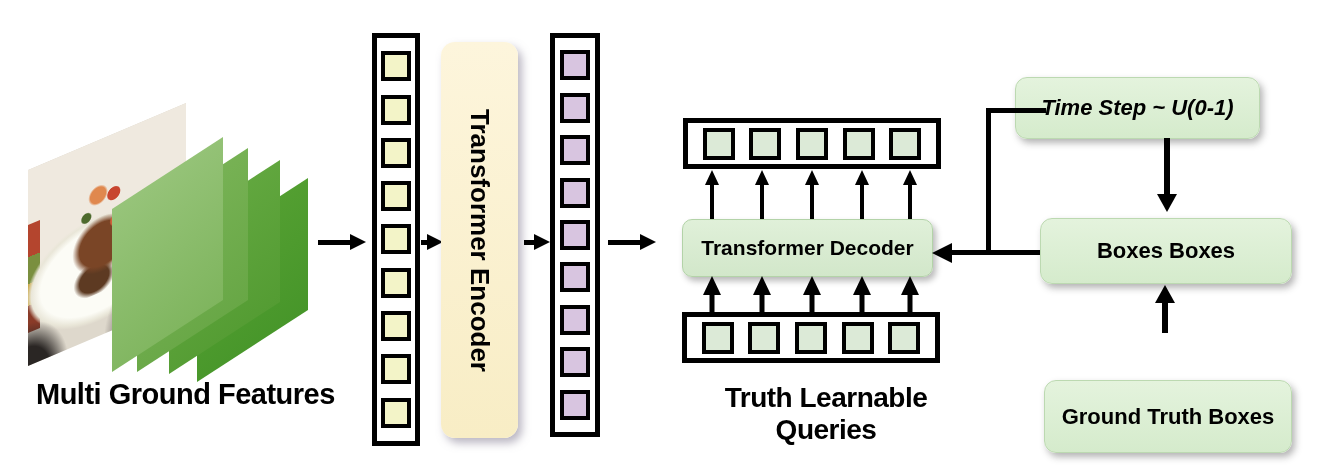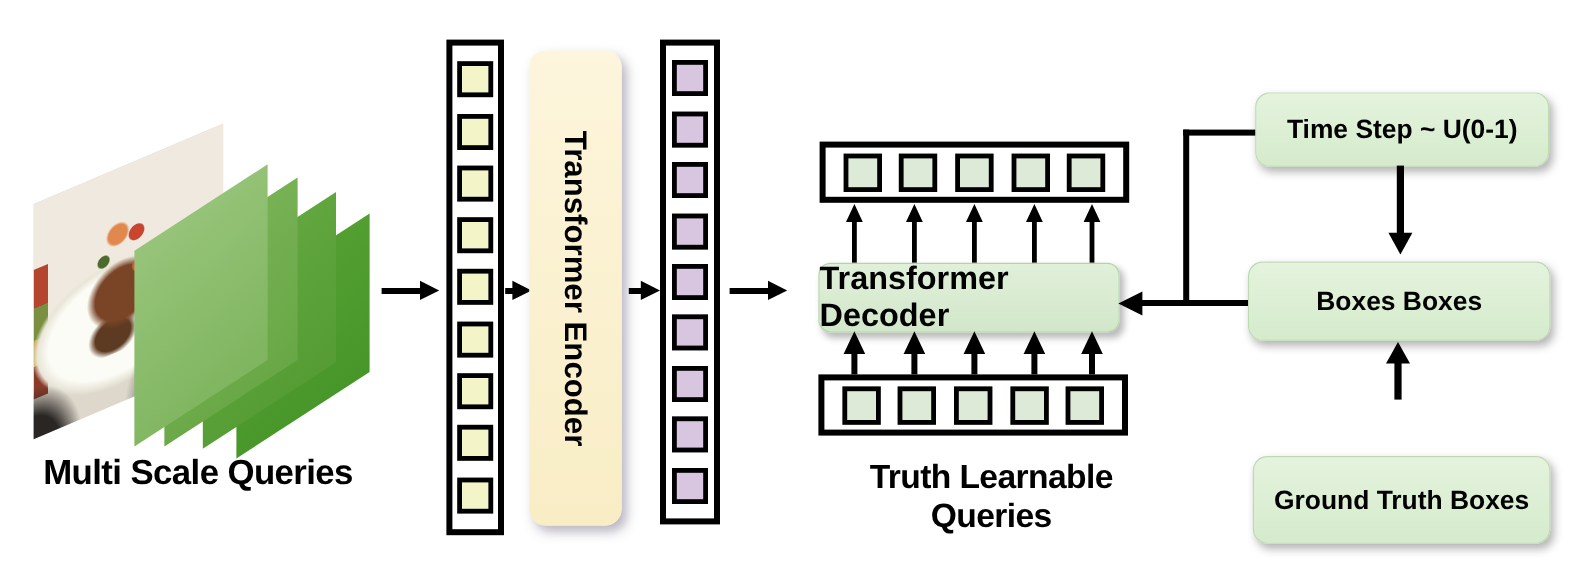--- a/index.html
+++ b/index.html
@@ -48,21 +48,21 @@
            display:flex;align-items:center;justify-content:center;}
   .encoder span{writing-mode:vertical-rl;font-weight:bold;font-size:26px;white-space:nowrap;}
 
   
   .slot-row{position:absolute;background:#fff;border:5px solid #000;box-sizing:border-box;
             display:flex;flex-direction:row;align-items:center;justify-content:space-evenly;}
   .sq32{width:32px;height:32px;border:4px solid #000;box-sizing:border-box;}
   .decoder{position:absolute;left:682px;top:219px;width:249px;height:56px;border-radius:10px;
            background:linear-gradient(180deg,#e0f0d9,#d2e7ca);border:1px solid #b3d3a8;
            box-shadow:3px 4px 6px rgba(0,0,0,.28);
-           display:flex;align-items:center;justify-content:center;font-weight:bold;font-size:27px;}
+           display:flex;align-items:center;justify-content:center;font-weight:bold;font-size:21px;}
   .queries-label{position:absolute;left:676px;top:382px;width:300px;text-align:center;
            font-weight:bold;font-size:28px;letter-spacing:-.5px;}
 
   
   .gbox{position:absolute;border-radius:12px;background:linear-gradient(180deg,#e4f3dd,#d5ebcc);
         border:1px solid #bcd9b1;box-shadow:3px 4px 7px rgba(40,40,40,.35);
         display:flex;align-items:center;justify-content:center;font-weight:bold;font-size:22px;}
 
   
   .hline,.vline{position:absolute;background:#000;}
@@ -96,21 +96,21 @@
     <div class="food"></div>
     <div class="shade-br"></div>
     <div class="shade-bl"></div>
   </div>
   <div id="sheets">
       <div class="sheet" style="left: 112px; top: 209px; height: 163px; z-index: 5; background: linear-gradient(165deg, rgb(151, 196, 122), rgb(127, 181, 94));"></div>
       <div class="sheet" style="left: 137px; top: 220px; height: 152px; z-index: 4; background: linear-gradient(165deg, rgb(121, 179, 86), rgb(104, 167, 70));"></div>
       <div class="sheet" style="left: 169px; top: 232px; height: 142px; z-index: 3; background: linear-gradient(165deg, rgb(99, 168, 64), rgb(84, 156, 51));"></div>
       <div class="sheet" style="left: 197px; top: 250px; height: 132px; z-index: 2; background: linear-gradient(165deg, rgb(85, 160, 50), rgb(71, 150, 42));"></div>
     </div>
-  <div class="big-label" style="left:36px;top:378px;">Multi Scale Queries</div>
+  <div class="big-label" style="left:36px;top:378px;">Multi Ground Features</div>
 
   <div>
     <div class="harrow-shaft" style="left:318px;top:240px;width:34px;"></div>
     <div class="head-right" style="left:350px;top:234px;"></div>
   </div>
 
   <div id="enc-col" class="tok-col" style="left:372px;top:33px;width:48px;height:413px;">
       <div class="sq30" style="background: rgb(243, 244, 200);"></div>
       <div class="sq30" style="background: rgb(243, 244, 200);"></div>
       <div class="sq30" style="background: rgb(243, 244, 200);"></div>
@@ -209,21 +209,21 @@
     </div>
   <div id="qry-row" class="slot-row" style="left:682px;top:312px;width:258px;height:51px;">
       <div class="sq32" style="background: rgb(220, 234, 215);"></div>
       <div class="sq32" style="background: rgb(220, 234, 215);"></div>
       <div class="sq32" style="background: rgb(220, 234, 215);"></div>
       <div class="sq32" style="background: rgb(220, 234, 215);"></div>
       <div class="sq32" style="background: rgb(220, 234, 215);"></div>
     </div>
   <div class="queries-label">Truth Learnable Queries</div>
 
-  <div class="gbox" style="left:1046px;top:77px;width:243px;height:60px;">
+  <div class="gbox" style="left:1015px;top:77px;width:243px;height:60px;font-style:italic;">
     <span>Time Step ~ U(0-1)</span>
   </div>
   <div class="gbox" style="left:1040px;top:218px;width:250px;height:64px;">
     <span>Boxes Boxes</span>
   </div>
   <div class="gbox" style="left:1044px;top:333px;width:246px;height:71px;margin-top:47px;">
     <span>Ground Truth Boxes</span>
   </div>
 
   <div>

